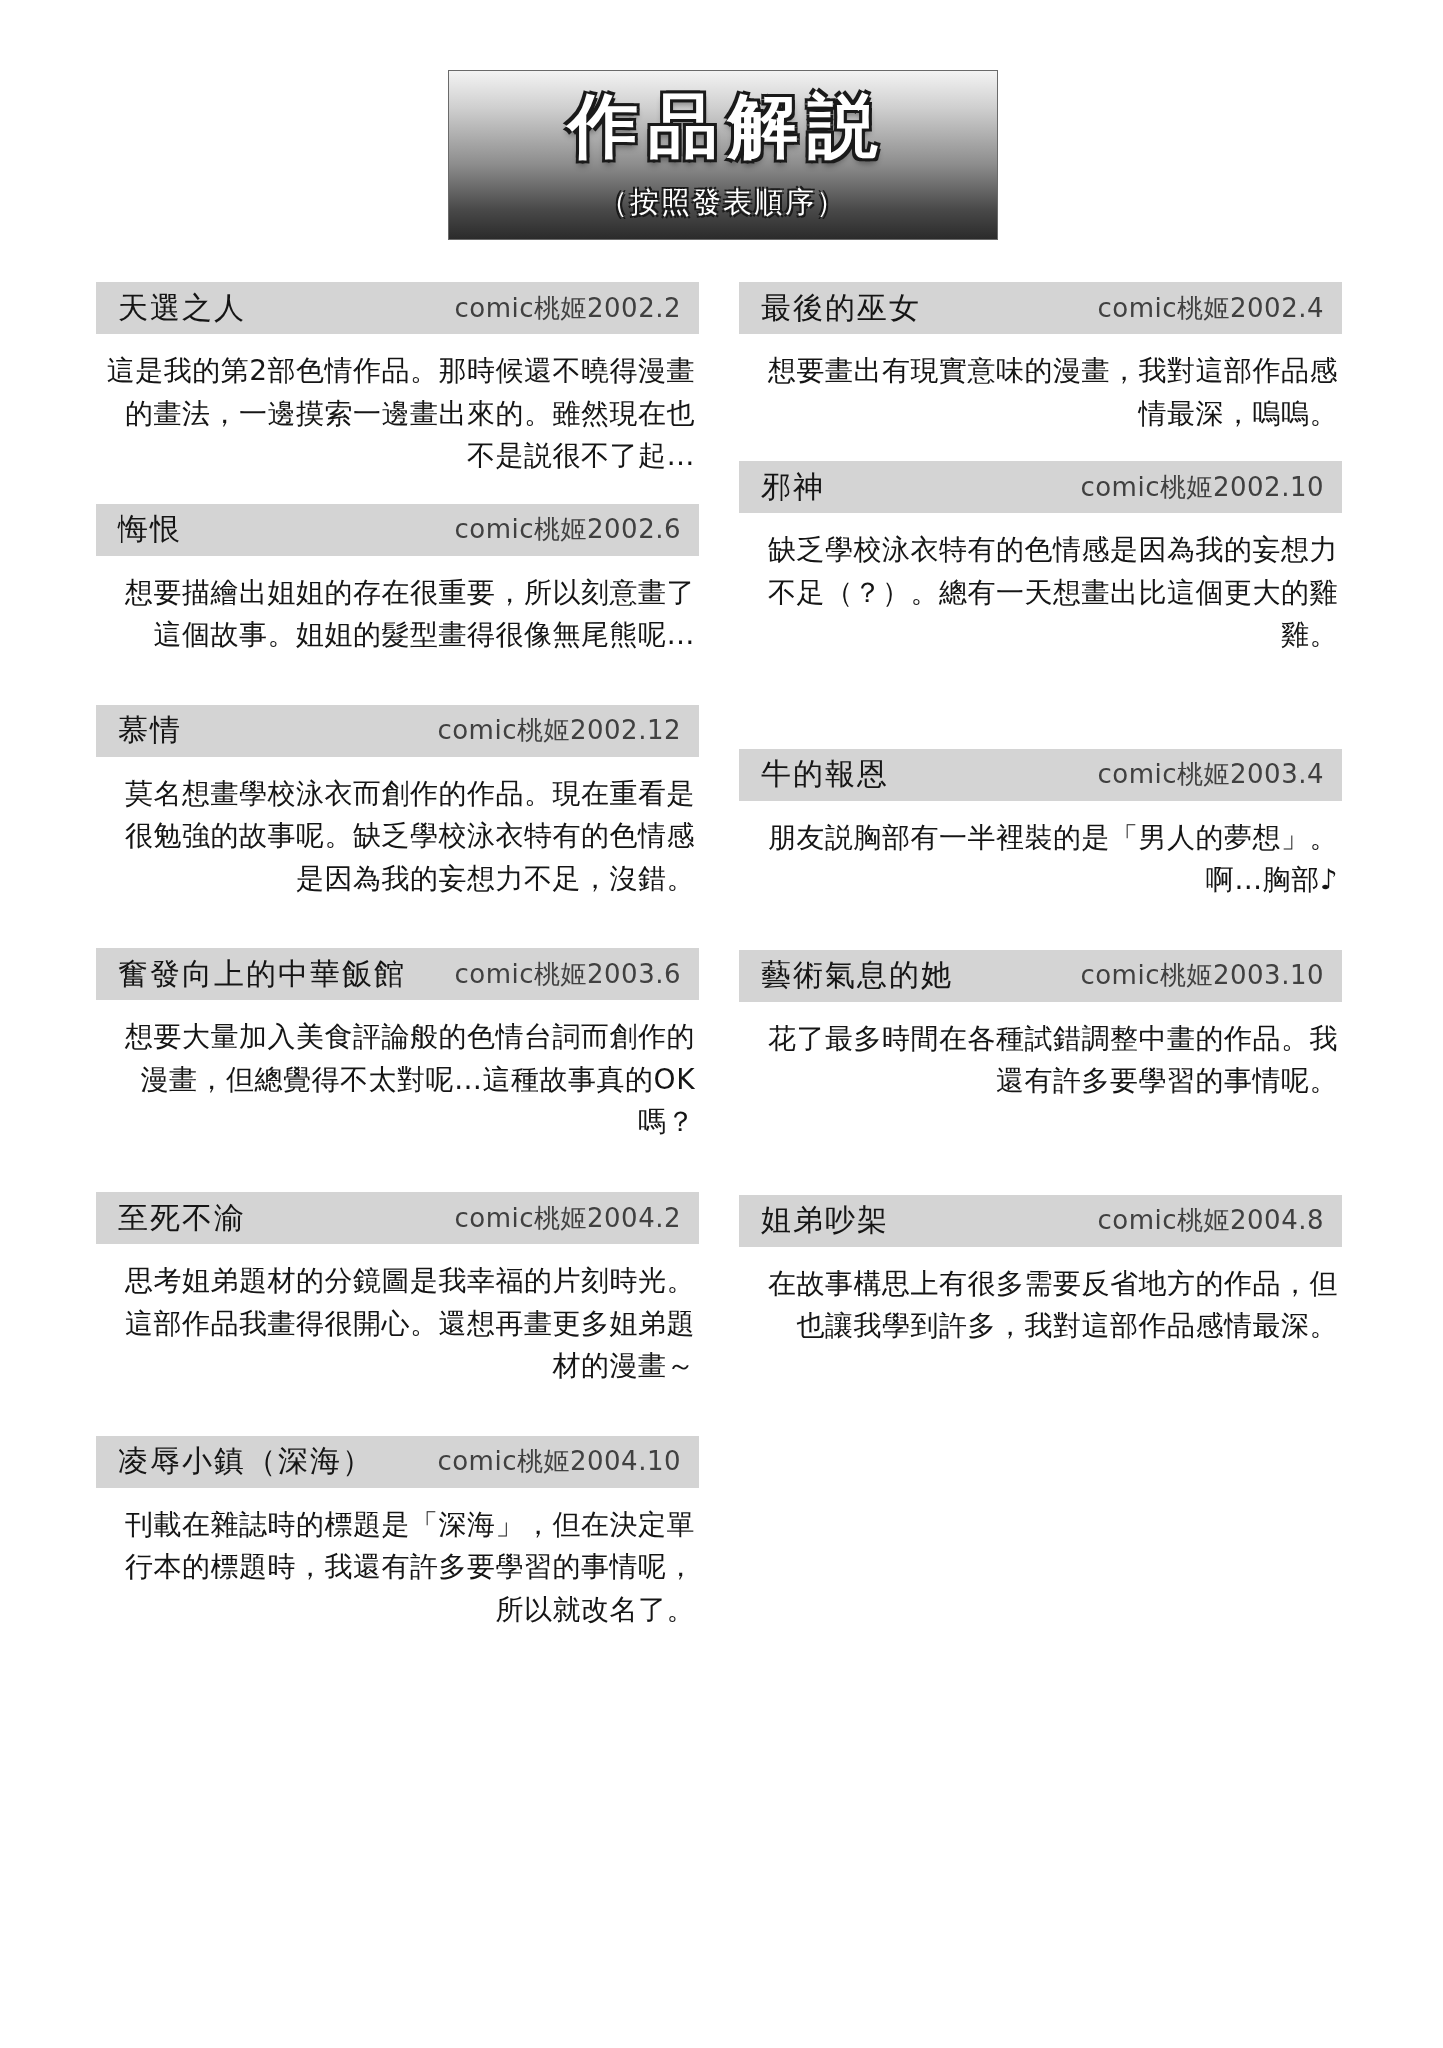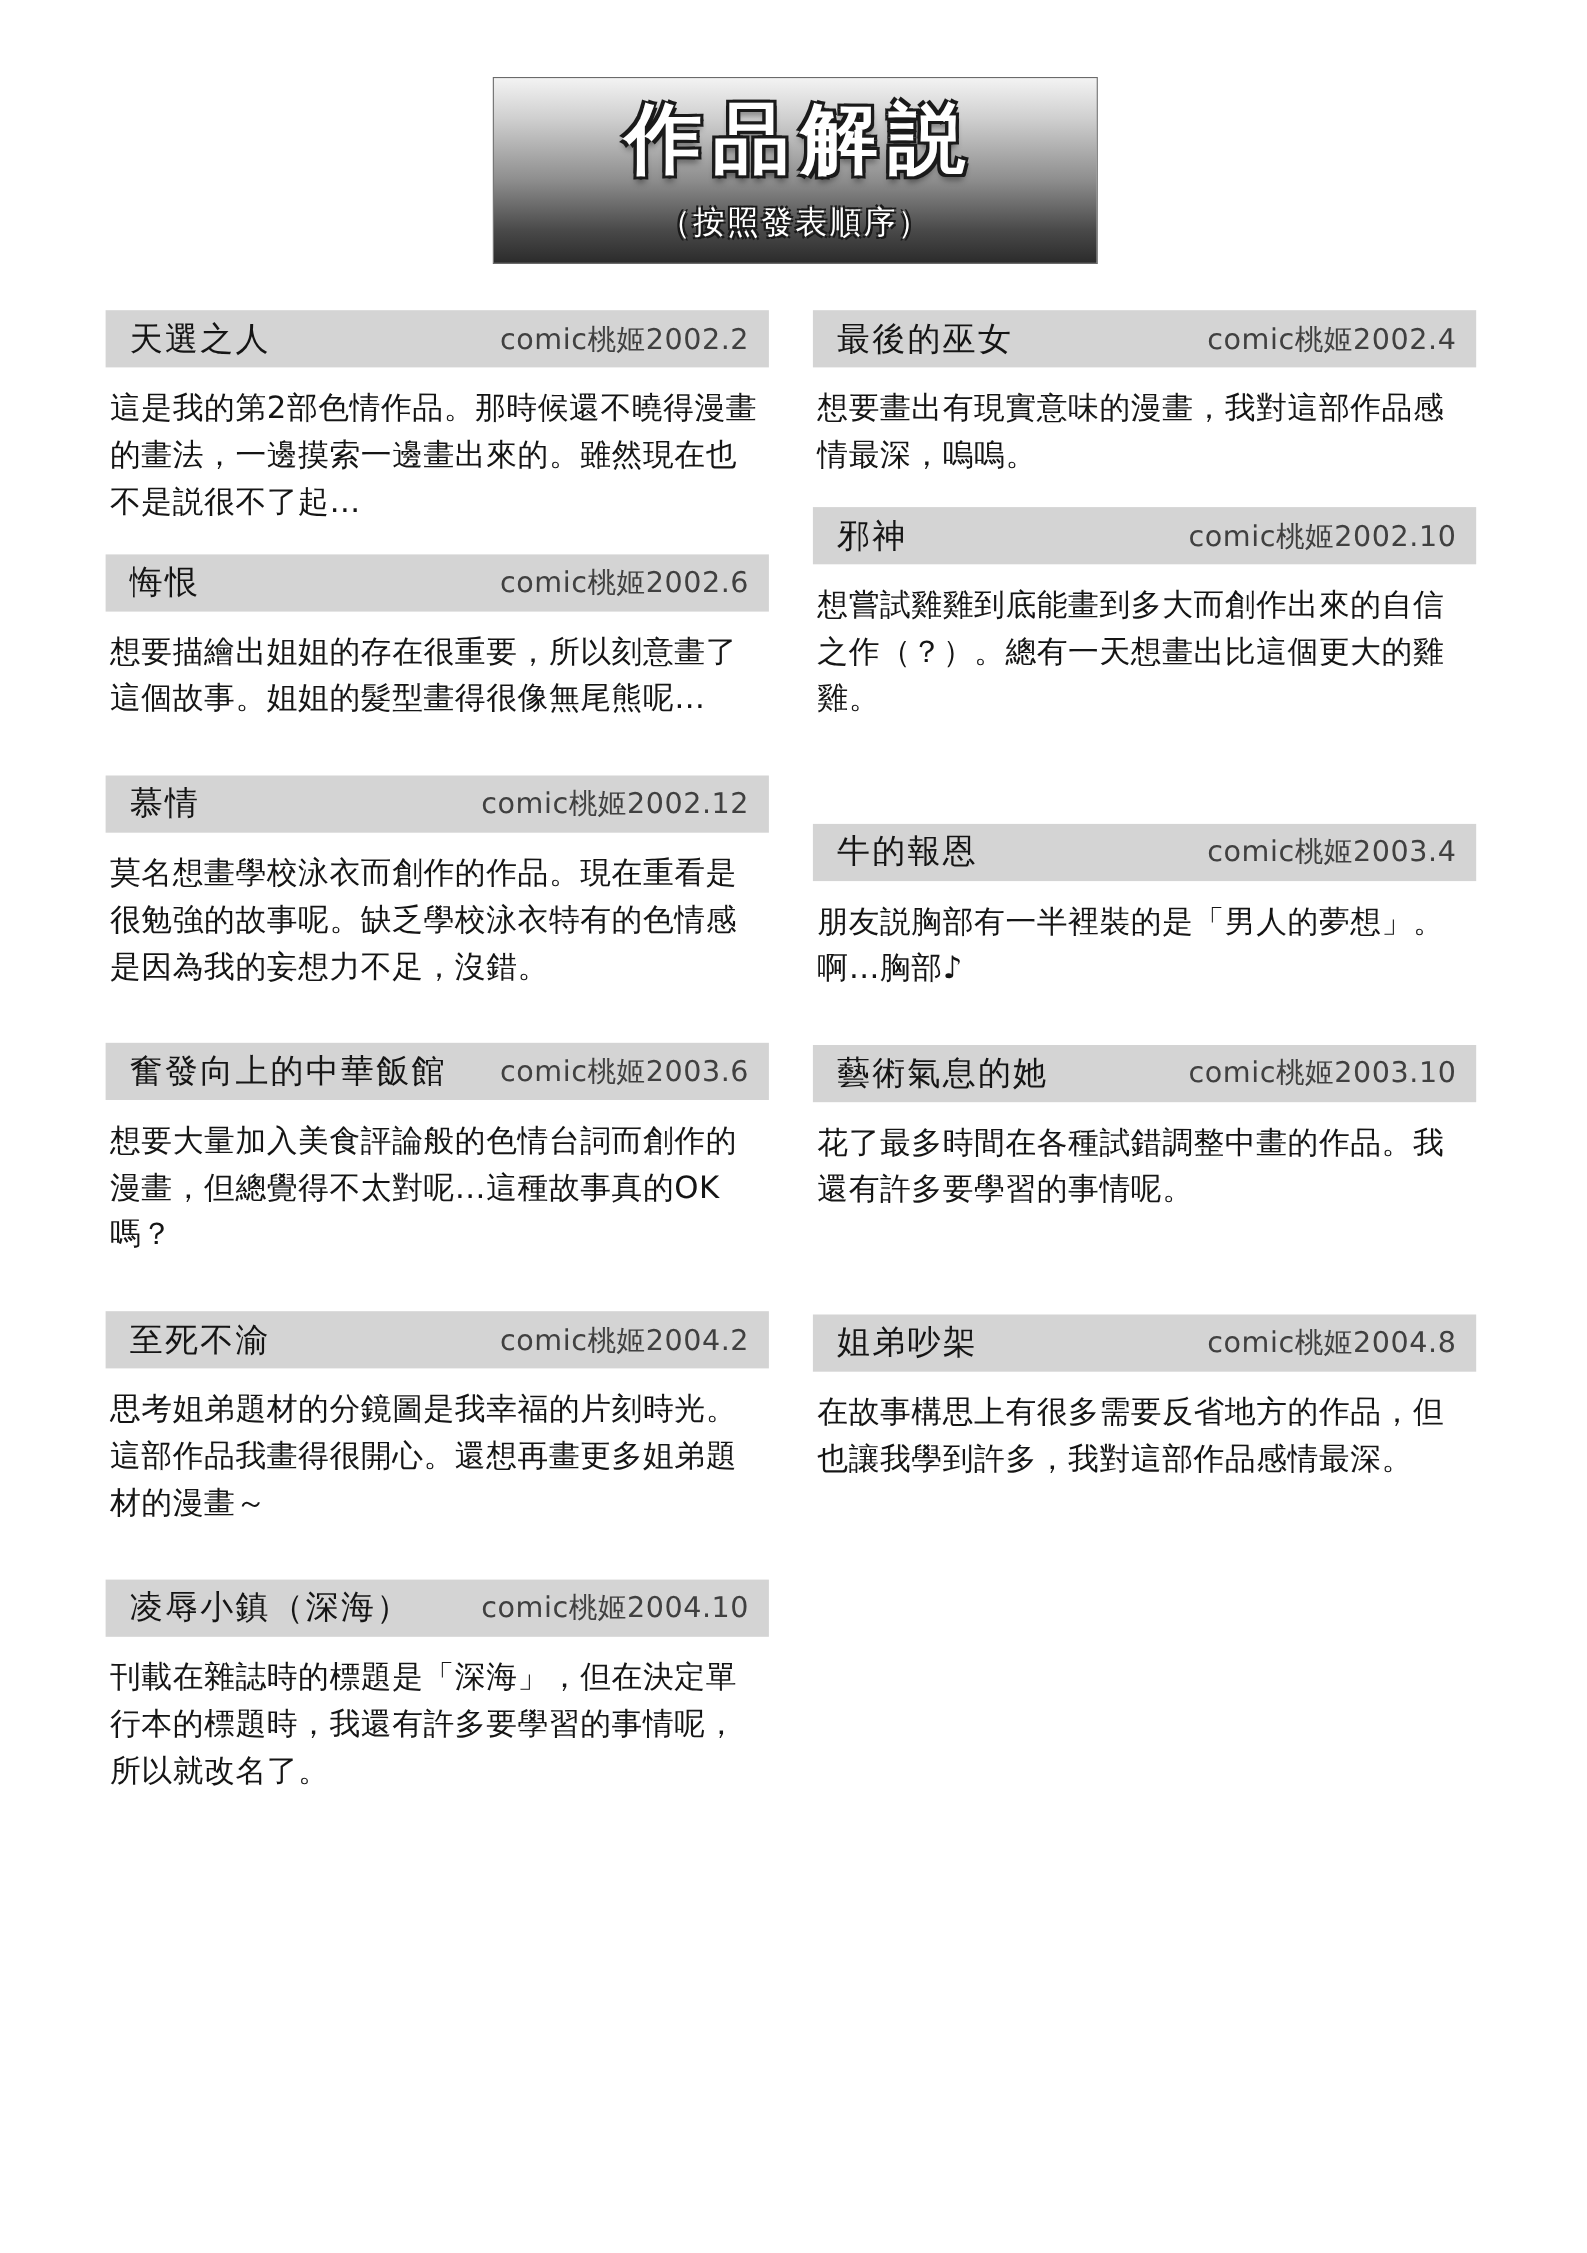--- a/index.html
+++ b/index.html
@@ -13,20 +13,21 @@
     font-family: "Liberation Sans", sans-serif;
     color: #111111;
     overflow: hidden;
   }
   .page {
     position: relative;
     width: 1169px;
     height: 2048px;
     box-sizing: border-box;
     padding: 0;
+    text-align: right;
   }
 
   
   .banner {
     position: absolute;
     left: 448px;
     top: 70px;
     width: 548px;
     height: 168px;
     background: linear-gradient(180deg, #f3f3f3 0%, #cfcfcf 22%, #8e8e8e 55%, #4a4a4a 82%, #2b2b2b 100%);
@@ -191,21 +192,21 @@
           <span class="entry-source">comic桃姬2002.4</span>
         </div>
         <div class="entry-body">想要畫出有現實意味的漫畫，我對這部作品感情最深，嗚嗚。</div>
       </div>
 
       <div class="entry gap-xxl">
         <div class="entry-header">
           <span class="entry-title">邪神</span>
           <span class="entry-source">comic桃姬2002.10</span>
         </div>
-        <div class="entry-body">想嘗試雞雞到底能畫到多大而創作出來的自信之作（？）。總有一天想畫出比這個更大的雞雞。</div>
+        <div class="entry-body">缺乏學校泳衣特有的色情感是因為我的妄想力不足（？）。總有一天想畫出比這個更大的雞雞。</div>
       </div>
 
       <div class="entry gap-lg">
         <div class="entry-header">
           <span class="entry-title">牛的報恩</span>
           <span class="entry-source">comic桃姬2003.4</span>
         </div>
         <div class="entry-body">朋友説胸部有一半裡裝的是「男人的夢想」。啊…胸部♪</div>
       </div>
 

